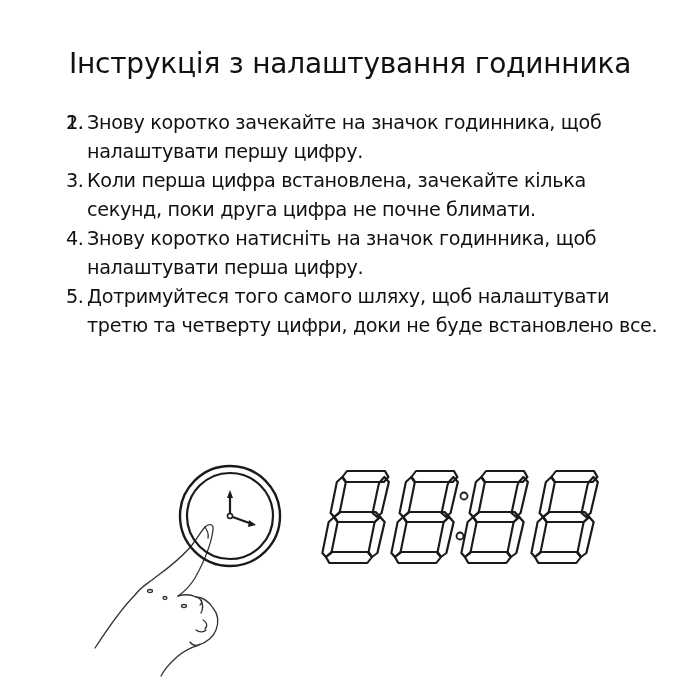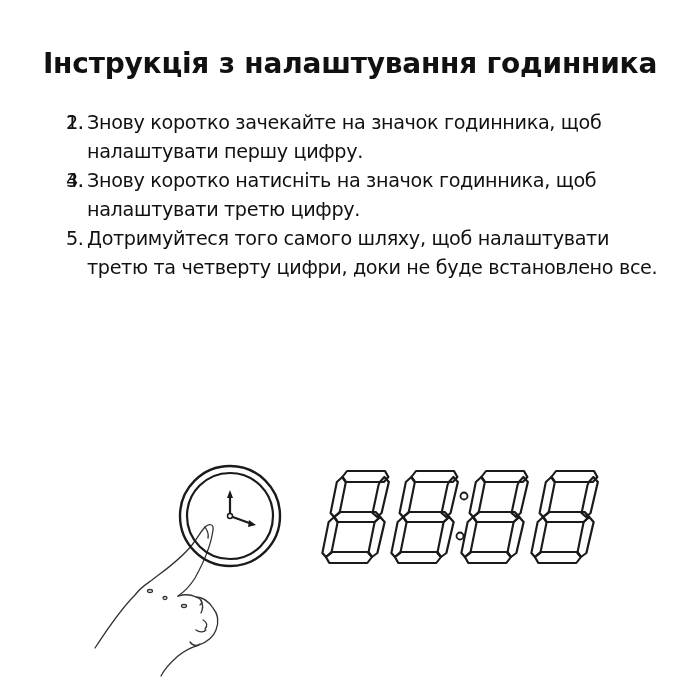--- a/index.html
+++ b/index.html
@@ -1,19 +1,19 @@
 <!DOCTYPE html>
 <html><head>
   <meta charset="utf-8">
   <style>
     html, body { margin: 0; padding: 0; background: #ffffff; }
     body { width: 700px; height: 700px; position: relative; overflow: hidden;
            font-family: "DejaVu Sans", sans-serif; color: #111111; }
     .title { position: absolute; left: 0; width: 700px; top: 47px; text-align: center;
-             font-size: 28px; font-weight: bold; letter-spacing: -0.2px; white-space: nowrap; }
+             font-size: 28px; font-weight: normal; letter-spacing: -0.2px; white-space: nowrap; }
     .steps { position: absolute; left: 66px; top: 108px; width: 600px; margin: 0; padding: 0; list-style: none; }
     .step { position: relative; padding-left: 21px; font-size: 19.2px; line-height: 29px;
             letter-spacing: -0.35px; margin: 0; }
     .step-num { position: absolute; left: 0; top: 0; }
     .illustration { position: absolute; left: 0; top: 440px; width: 700px; height: 260px; }
     svg { display: block; }
   </style>
 </head>
 <body>
 
@@ -22,24 +22,25 @@
 <ol class="steps">
   <li class="step">
     <span class="step-num">1.</span>
   </li>
   <li class="step">
     <span class="step-num">2.</span>
     <span>Знову коротко зачекайте на значок годинника, щоб налаштувати першу цифру.</span>
   </li>
   <li class="step">
     <span class="step-num">3.</span>
+    <span>Коли перша цифра встановлена, зачекайте кілька секунд, поки друга цифра не почне блимати.</span>
   </li>
   <li class="step">
     <span class="step-num">4.</span>
-    <span>Знову коротко натисніть на значок годинника, щоб налаштувати третю цифру.</span>
+    <span>Знову коротко натисніть на значок годинника, щоб налаштувати перша цифру.</span>
   </li>
   <li class="step">
     <span class="step-num">5.</span>
     <span>Дотримуйтеся того самого шляху, щоб налаштувати третю та четверту цифри, доки не буде встановлено все.</span>
   </li>
 </ol>
 
 <div class="illustration">
   <svg width="700" height="260" viewBox="0 440 700 260" xmlns="http://www.w3.org/2000/svg">
     <defs>

